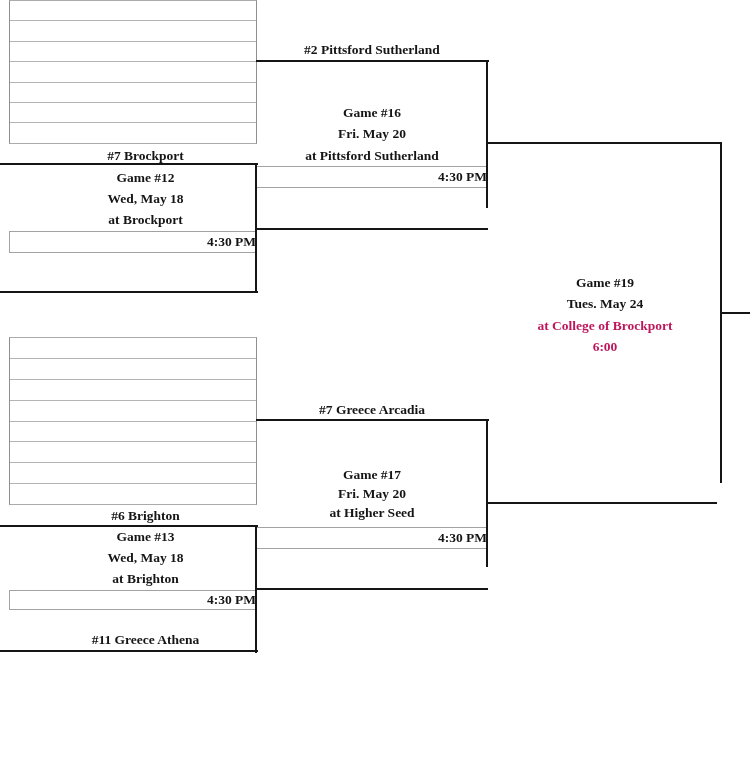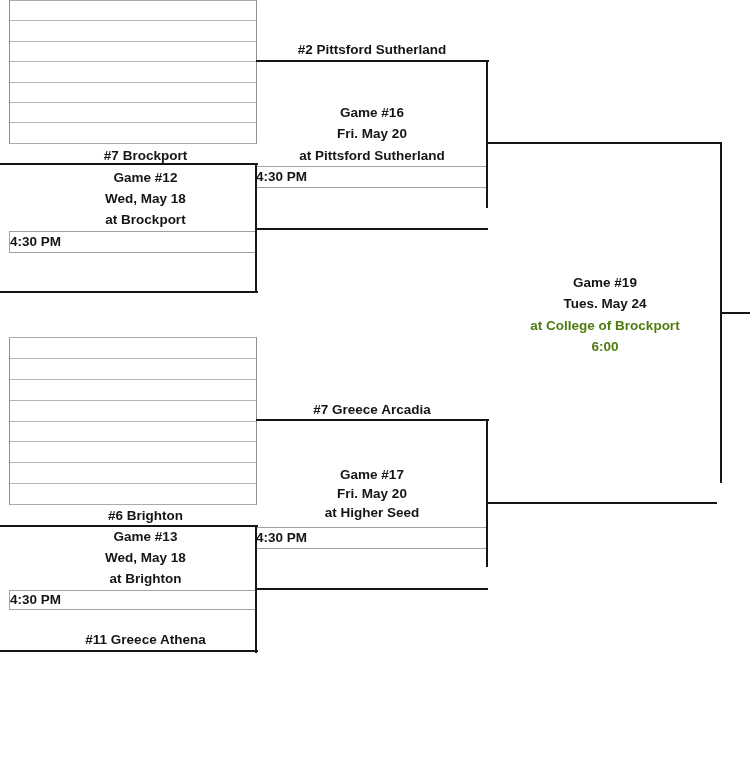--- a/index.html
+++ b/index.html
@@ -1,41 +1,41 @@
 <!DOCTYPE html>
 <html><head>
 <meta charset="utf-8">
 <style>
   html,body{margin:0;padding:0;background:#ffffff;}
   .sheet{
     position:relative;width:750px;height:764px;background:#ffffff;overflow:hidden;
-    font-family:Liberation Sans, sans-serif;font-weight:700;font-size:13.5px;color:#151515;
+    font-family:Liberation Serif, serif;font-weight:700;font-size:13.5px;color:#151515;
   }
   
   .hl{position:absolute;height:2px;background:#151515;}
   .vl{position:absolute;width:2px;background:#151515;}
   
   .txt{position:absolute;text-align:center;white-space:nowrap;line-height:16px;}
-  .red{color:#4d7c0f;}
+  .red{color:#be185d;}
   
   .col-l{left:22px;width:247px;}
   .col-m{left:256px;width:232px;}
   .col-r{left:488px;width:234px;}
   
   .grid-box{
     position:absolute;left:9px;width:246px;
     border:1px solid #8f8f8f;border-top-color:#ababab;border-bottom-color:#ababab;
     background:repeating-linear-gradient(to bottom,#ffffff 0,#ffffff 19.4px,#b4b4b4 19.4px,#b4b4b4 20.4px);
   }
   #grid-top{top:0;height:142px;}
   #grid-mid{top:337px;height:166px;
     background:repeating-linear-gradient(to bottom,#ffffff 0,#ffffff 19.9px,#b4b4b4 19.9px,#b4b4b4 20.9px);}
   
   .time-row{
-    position:absolute;height:20px;line-height:20px;text-align:left;
+    position:absolute;height:20px;line-height:20px;text-align:right;
     border-top:1px solid #a2a2a2;border-bottom:1px solid #a2a2a2;background:#ffffff;
   }
   .time-row.edge{border-left:1px solid #a2a2a2;}
 </style>
 </head>
 <body>
 
 <div class="sheet">
 
   <div id="grid-top" class="grid-box"></div>

